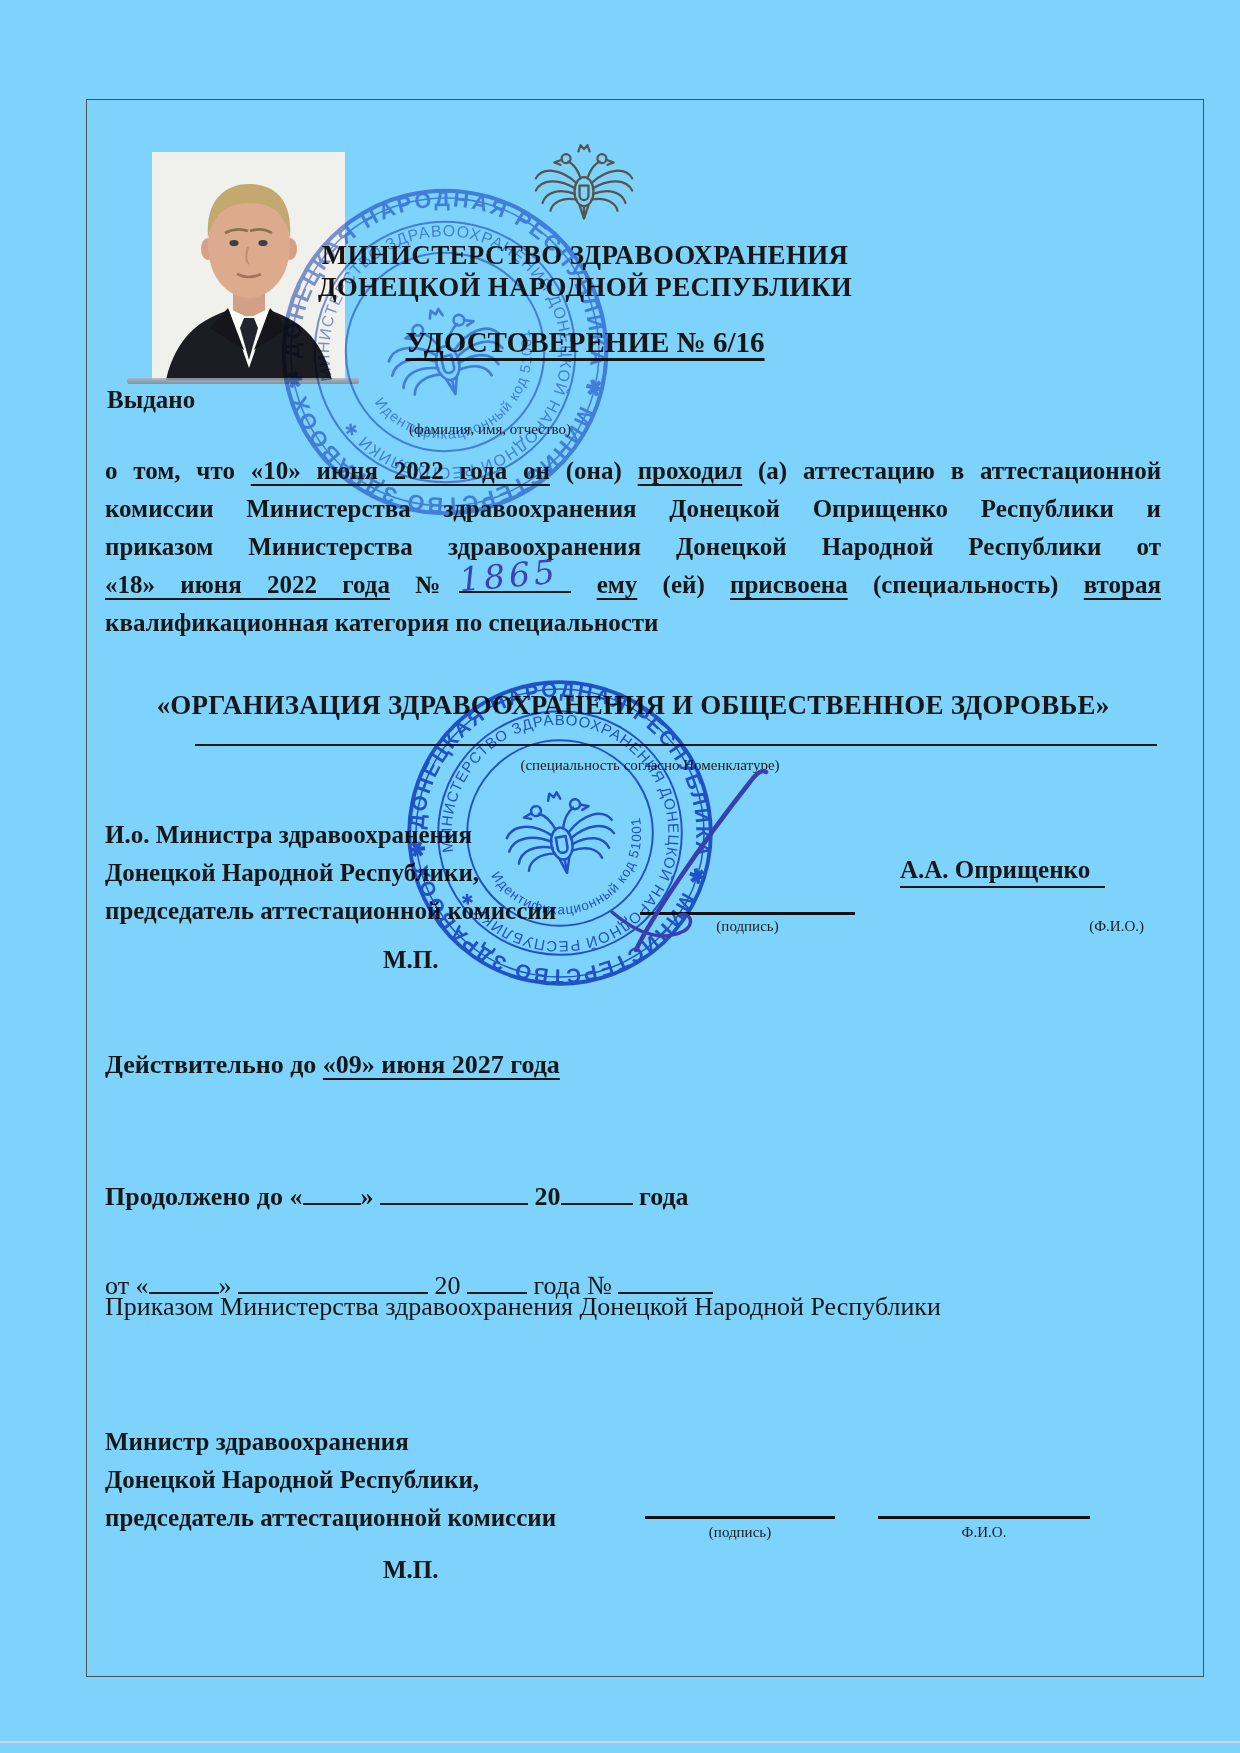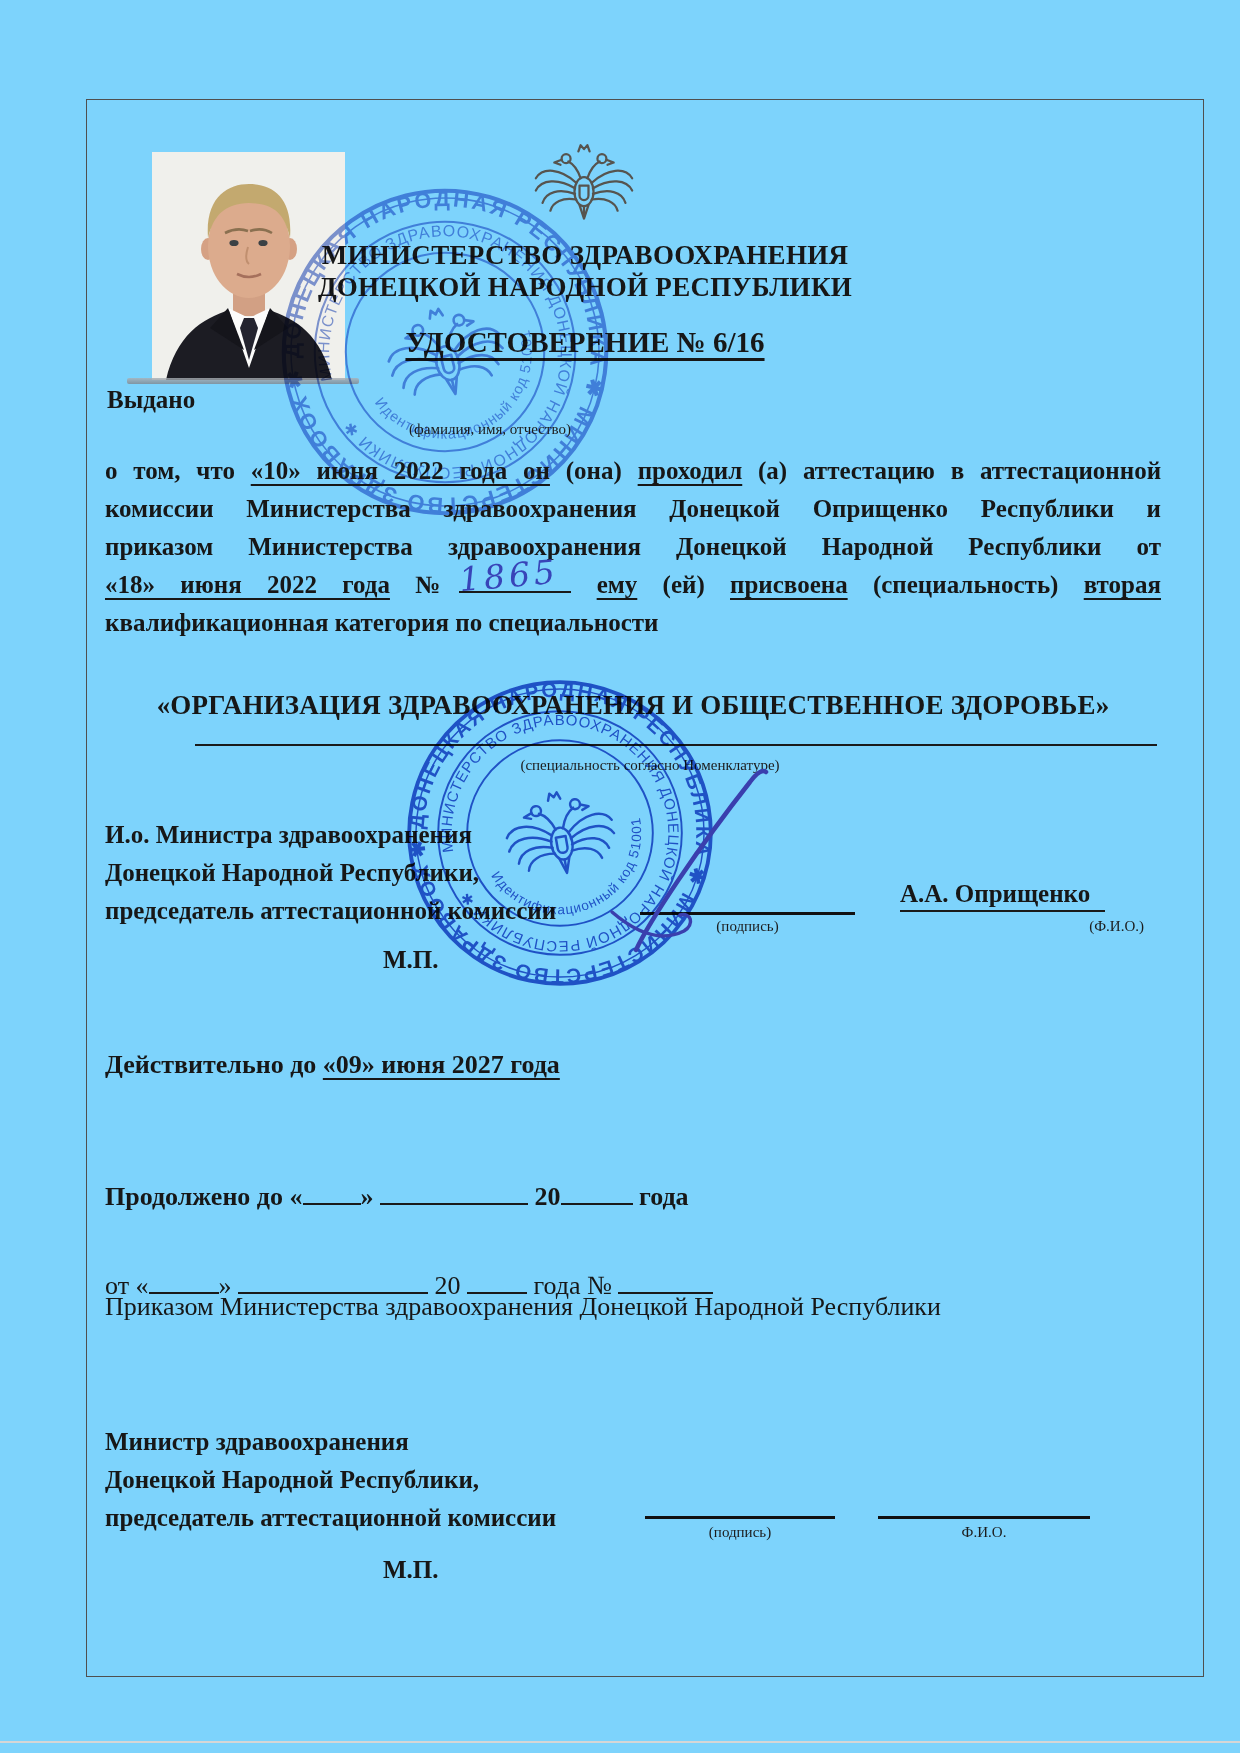--- a/index.html
+++ b/index.html
@@ -34,21 +34,21 @@
   .hand{position:absolute;left:0px;bottom:-4px;font-family:"DejaVu Serif",serif;font-style:italic;font-weight:normal;
         font-size:33px;color:#3844b8;letter-spacing:4px;transform:rotate(-5deg);}
   
   .spectitle{left:105px;top:690px;width:1056px;text-align:center;font-size:27px;font-weight:bold;letter-spacing:.2px;}
   .specrule{left:195px;top:744px;width:962px;border-bottom:2.6px solid #1a1a1a;}
   .speccap{left:200px;top:757px;width:900px;text-align:center;}
   
   .off1{left:105px;top:816px;font-size:25px;font-weight:bold;line-height:38px;}
   .sigrule1{left:640px;top:884px;width:215px;height:28px;border-bottom:3px solid #111;}
   .sigcap1{left:640px;top:918px;width:215px;text-align:center;}
-  .offname{left:900px;top:880px;width:205px;height:30px;border-bottom:2.4px solid #1a1a1a;font-size:25px;font-weight:bold;}
+  .offname{left:900px;top:856px;width:205px;height:30px;border-bottom:2.4px solid #1a1a1a;font-size:25px;font-weight:bold;}
   .offnamecap{left:964px;top:918px;width:180px;text-align:right;}
   .mp1{left:383px;top:946px;font-size:25px;font-weight:bold;}
   .mp2{left:383px;top:1556px;font-size:25px;font-weight:bold;}
   
   .stamp{pointer-events:none;mix-blend-mode:multiply;}
   .stamp1{left:259px;top:166px;width:372px;height:372px;transform:rotate(-14deg);opacity:.6;}
   .stamp2{left:386px;top:659px;width:348px;height:348px;transform:rotate(-10deg);opacity:.92;}
   .signstroke{left:598px;top:752px;width:210px;height:205px;}
   
   .valid{left:105px;top:1050px;font-size:26px;font-weight:bold;}

